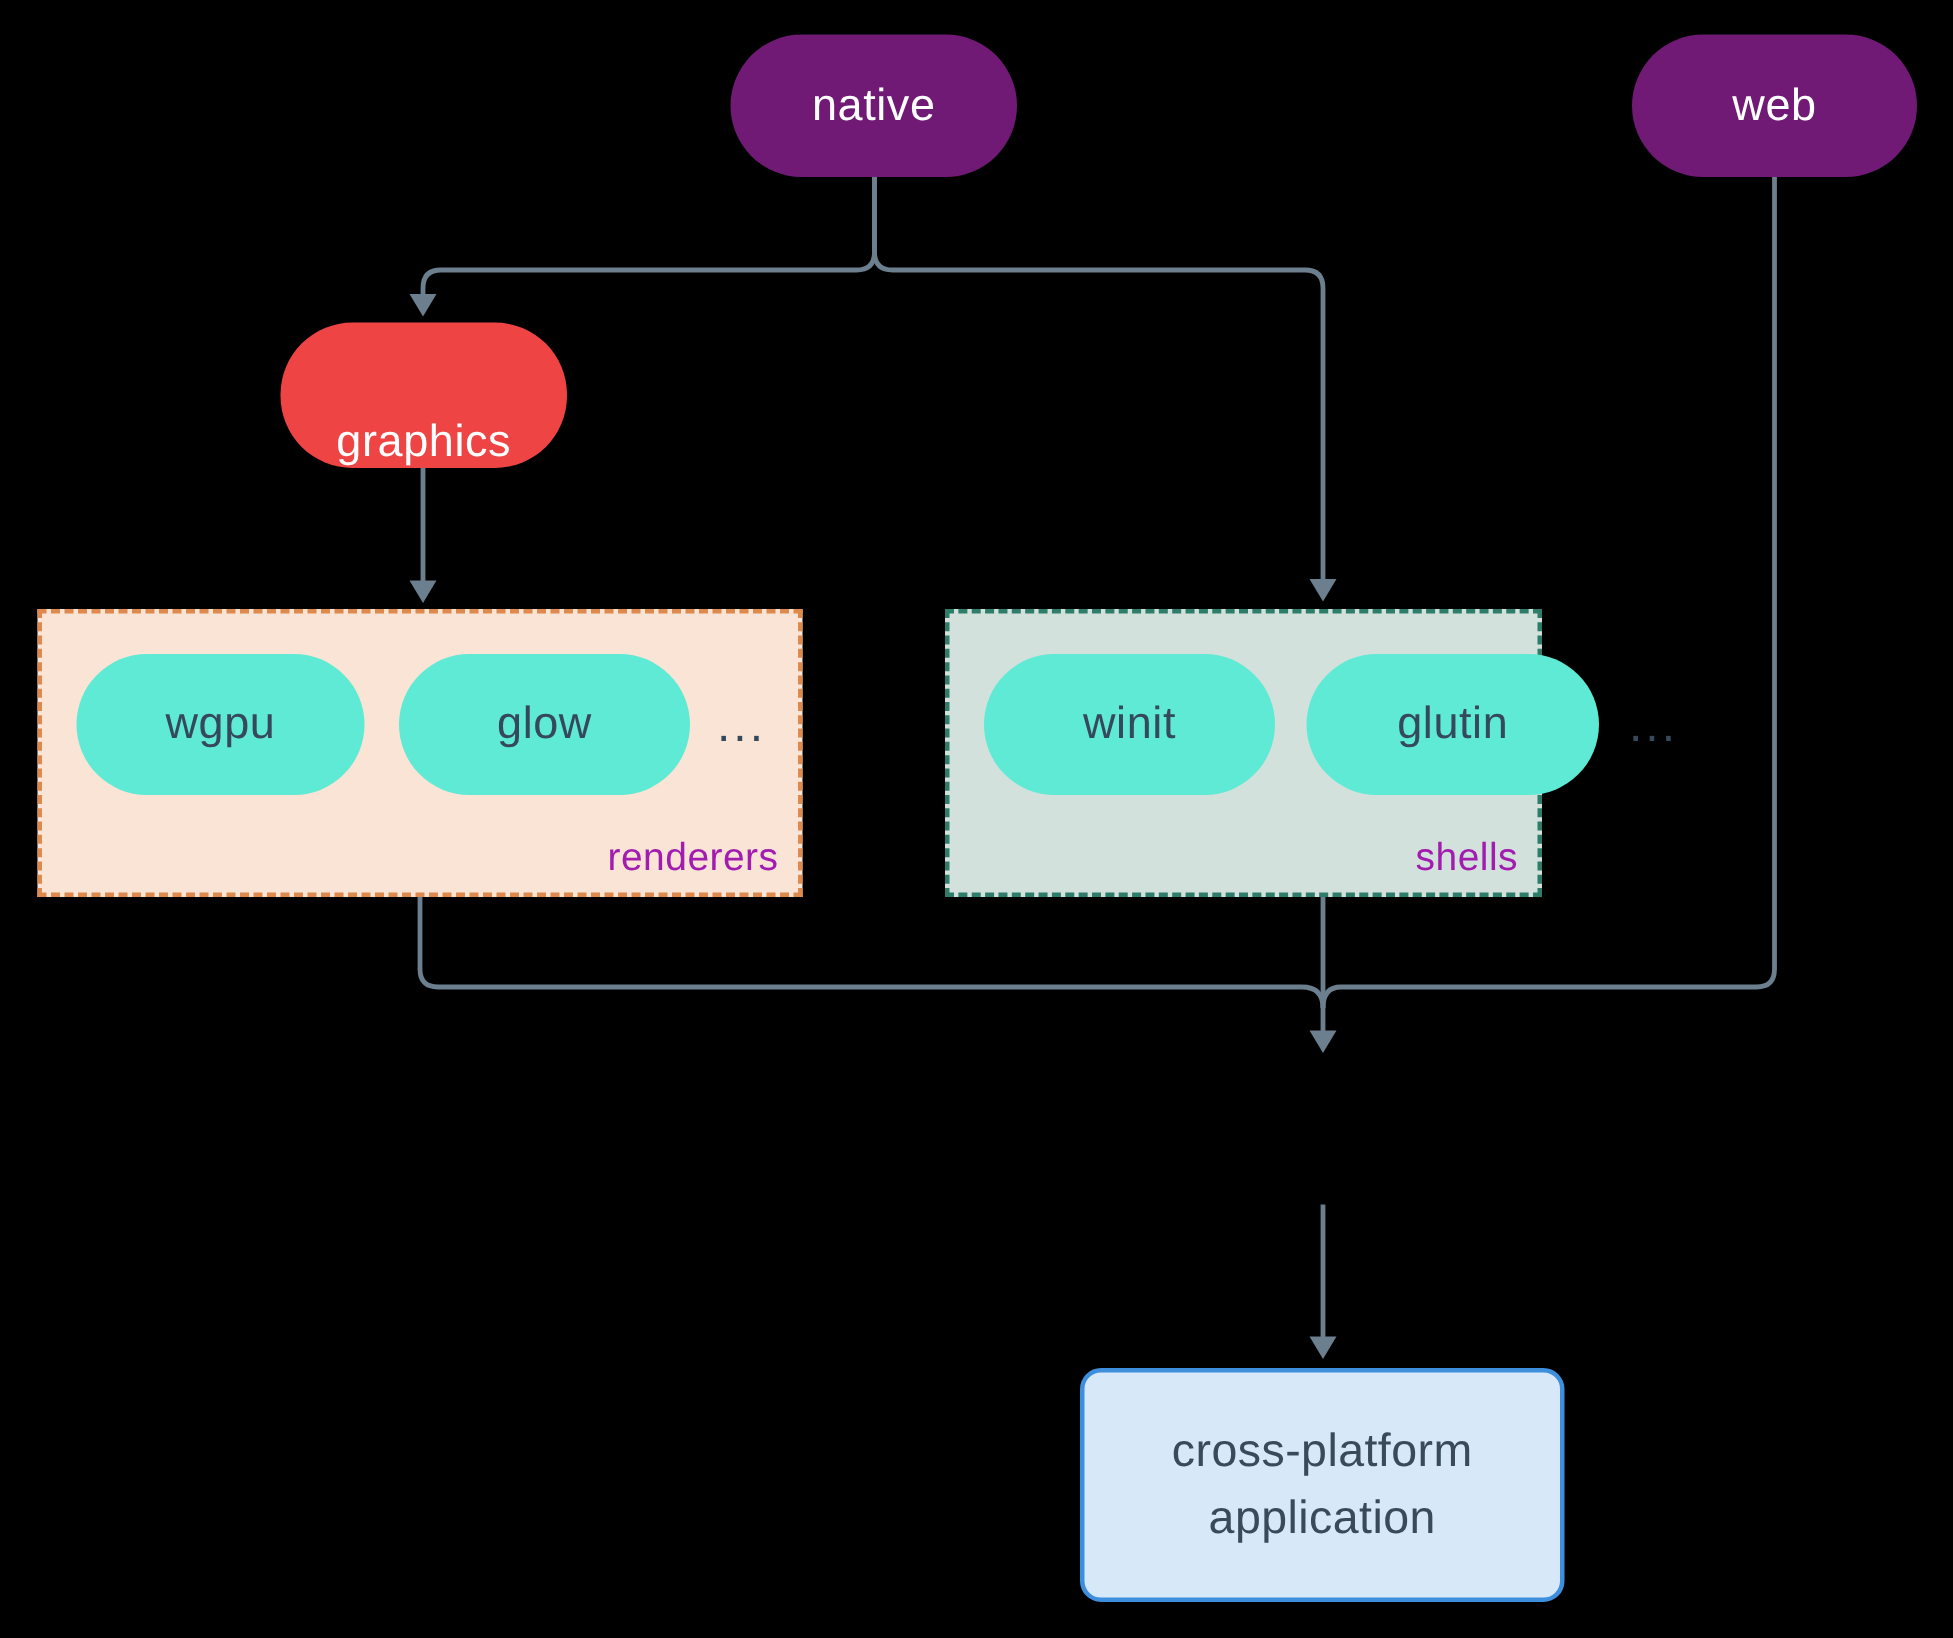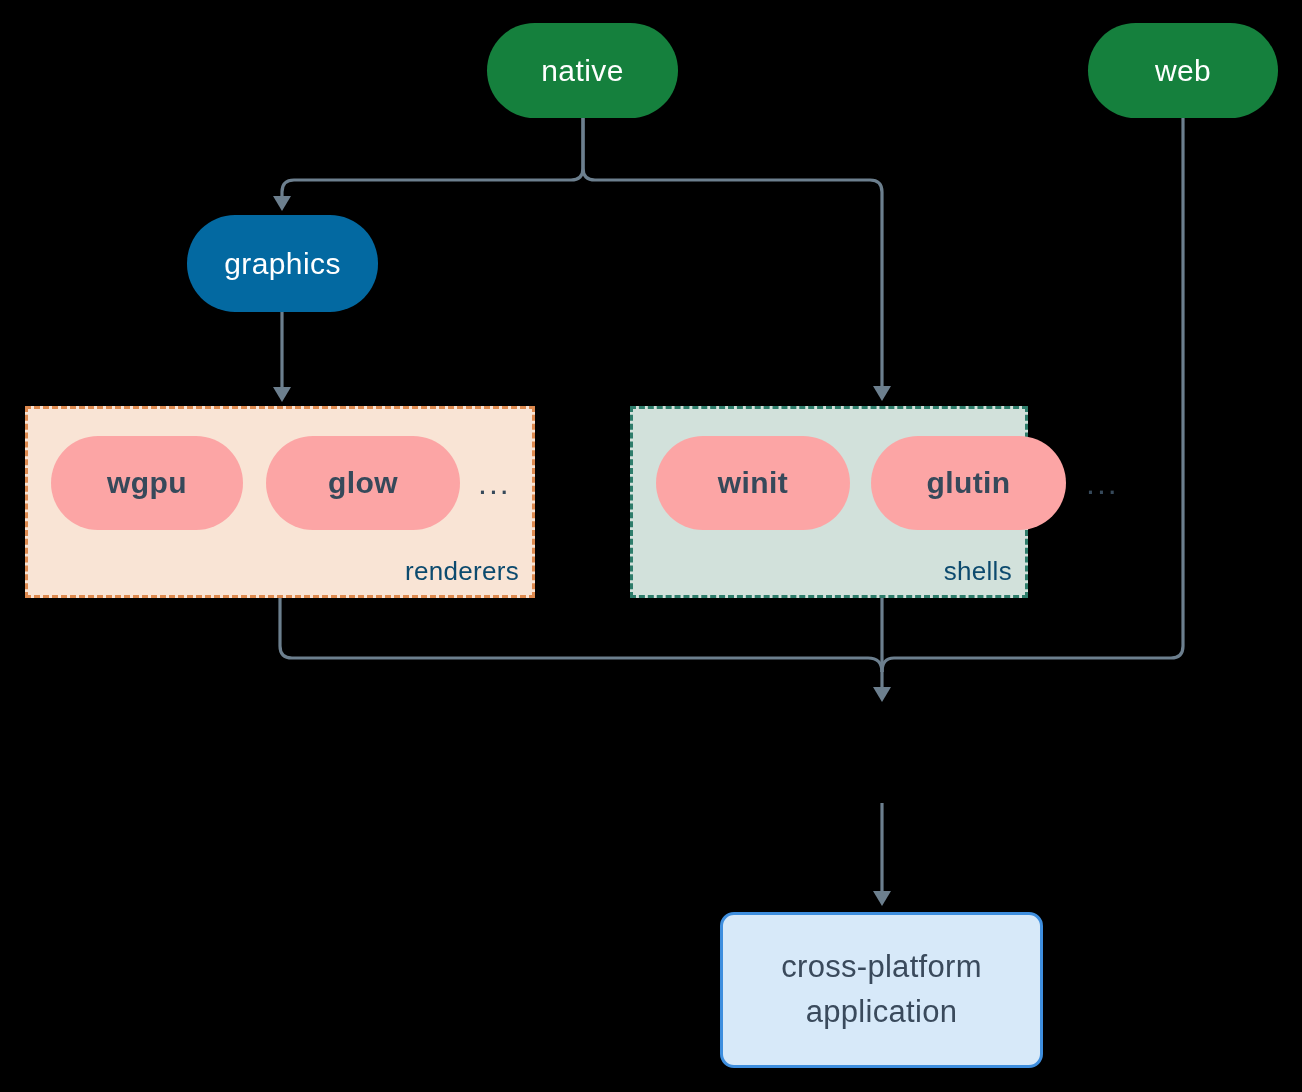--- a/index.html
+++ b/index.html
@@ -14,34 +14,34 @@
   .edge{stroke:#6C7F8E;stroke-width:3.2;fill:none;}
   .arrow{fill:#6C7F8E;stroke:none;}
 
   .pill{
     position:absolute;
     border-radius:48px;
     display:flex;align-items:center;justify-content:center;
     font-size:30px;letter-spacing:.4px;
     color:#fff;
   }
-  .pill.purple{background:#15803d;}
-  .pill.orange{background:#0369a1;}
+  .pill.purple{background:#701a75;}
+  .pill.orange{background:#ef4444;align-items:flex-end;}
   .pill.blue{background:#2E89DC;}
-  .pill.white{background:#fca5a5;color:#36495A;font-weight:bold;}
+  .pill.white{background:#5eead4;color:#36495A;}
 
   .group{
     position:absolute;
     box-sizing:border-box;
   }
   .group.renderers{background:#F9E4D5;border:3px dashed #DE8A4F;}
   .group.shells{background:#D2E1DB;border:3px dashed #2E7D6B;}
   .group-label{
     position:absolute;right:13px;bottom:8px;
-    font-size:26px;color:#0c4a6e;letter-spacing:.3px;margin-left:12px;
+    font-size:26px;color:#a21caf;letter-spacing:.3px;margin-left:12px;
   }
   .dots{
     position:absolute;
     font-size:32px;color:#36495A;letter-spacing:2px;
   }
 
   .app-box{
     position:absolute;
     left:720px;top:912px;width:323px;height:156px;
     box-sizing:border-box;

